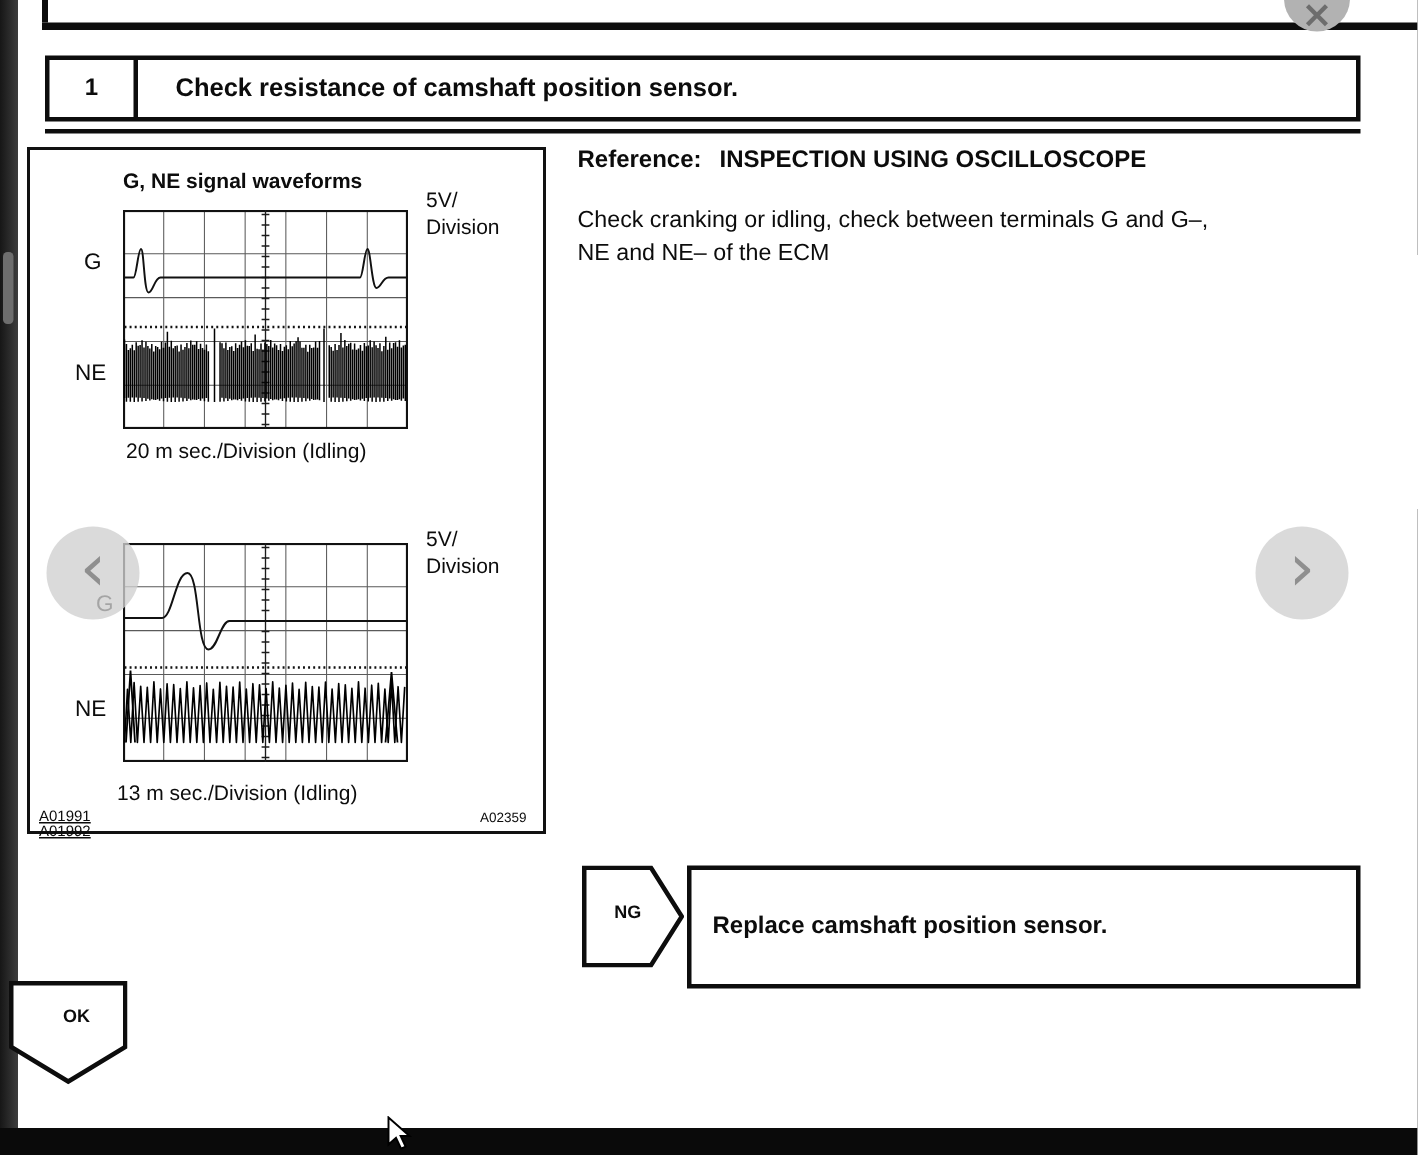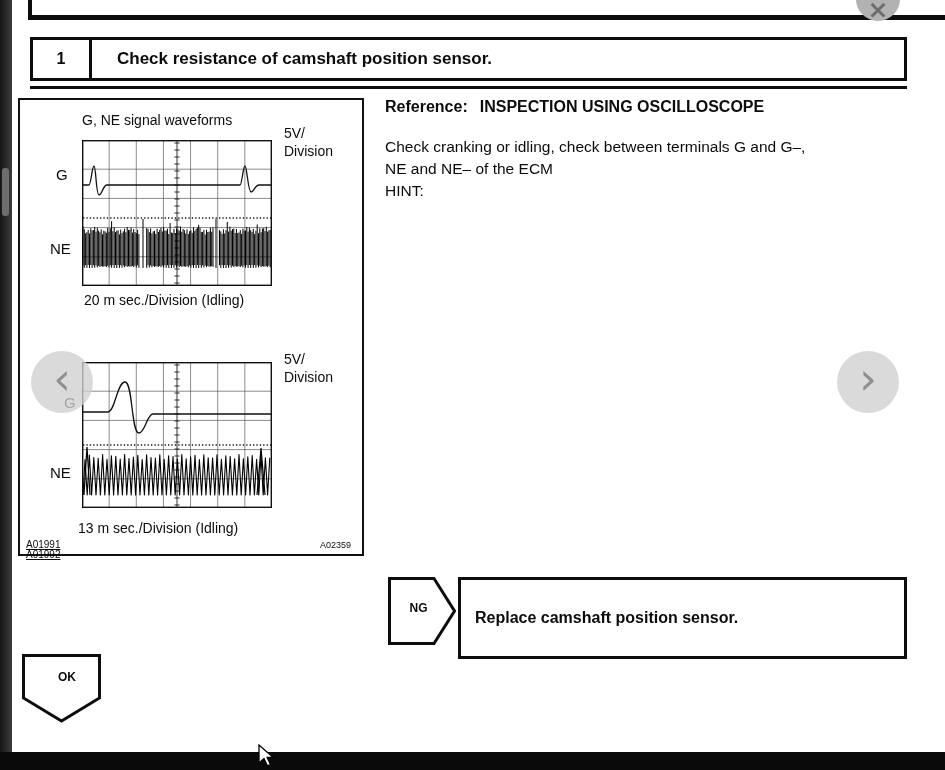--- a/index.html
+++ b/index.html
@@ -18,21 +18,21 @@
   .corner-notch { left:28px; top:0; width:4px; height:15px; background:#0d0d0d; }
 
   
   .step-header { left:30px; top:37px; width:877px; height:44px; border:3px solid #0d0d0d; display:flex; background:#fff; }
   .step-num { width:59px; border-right:3px solid #0d0d0d; display:flex; align-items:center; justify-content:center; font-weight:bold; font-size:16px; }
   .step-title { flex:1; display:flex; align-items:center; padding-left:25px; font-weight:bold; font-size:17px; }
   .header-rule { left:30px; top:86px; width:877px; height:3px; background:#0d0d0d; }
 
   
   .figure { left:18px; top:98px; width:346px; height:458px; border:2px solid #111; background:#fff; }
-  .fig-title { left:62px; top:12px; font-size:14px; }
+  .fig-title { left:62px; top:12px; font-size:14px;font-weight:bold; }
   .fig-scale { left:264px; font-size:14px; line-height:18px; }
   .fig-scale.s1 { top:24px; } .fig-scale.s2 { top:250px; }
   .sig-label { font-size:15px; }
   .g1 { left:36px; top:66px; } .ne1 { left:30px; top:140px; }
   .g2 { left:44px; top:294px; } .ne2 { left:30px; top:364px; }
   .scope { left:62px; width:190px; height:146px; }
   .scope.sc1 { top:40px; } .scope.sc2 { top:262px; }
   .fig-caption { font-size:14px; }
   .cap1 { left:64px; top:192px; } .cap2 { left:58px; top:420px; }
   .fig-codes { left:6px; top:440px; font-size:10px; line-height:9.5px;text-decoration:underline; }
@@ -41,21 +41,21 @@
   
   .ref-heading { left:385px; top:98px; font-size:16px; font-weight:bold; }
   .ref-heading .gap { display:inline-block; width:12px; }
   .ref-lines { left:385px; top:136px; width:545px; font-size:15.5px; line-height:22px; }
 
   
   .ng-shape { left:388px; top:577px; width:68px; height:68px; }
   .ng-shape .lbl, .ok-shape .lbl { position:absolute; font-weight:bold; font-size:12px;padding-left:11px; }
   .ng-shape .lbl { left:0; top:24px; width:50px; text-align:center; }
   .ng-box { left:458px; top:577px; width:449px; height:82px; border:3px solid #0d0d0d; display:flex; align-items:center; padding-left:14px; font-weight:bold; font-size:16px; background:#fff; }
-  .ok-shape { left:22px; top:654px; width:79px; height:69px; }
+  .ok-shape { left:6px; top:654px; width:79px; height:69px; }
   .ok-shape .lbl { left:0; top:16px; width:79px; text-align:center; }
 
   
   .nav-btn { border:none; border-radius:50%; width:62px; height:62px; background:rgba(208,208,208,0.78);
              display:flex; align-items:center; justify-content:center; cursor:pointer;
              font-size:44px; color:#8f8f8f; font-family:"DejaVu Sans",sans-serif; }
   .nav-btn span { margin-top:-8px; }
   .nav-prev { left:31px; top:351px; }
   .nav-next { left:837px; top:351px; }
   .close-btn { left:856px; top:-23px; width:44px; height:44px; border:none; border-radius:50%;
@@ -124,21 +124,20 @@
     </div>
     <div class="abs fig-code-right">A02359</div>
   </div>
 
   <div class="abs ref-heading">
     <span>Reference:</span><span class="gap"></span><span>INSPECTION USING OSCILLOSCOPE</span>
   </div>
   <div class="abs ref-lines">
     <div>Check cranking or idling, check between terminals G and G–,</div>
     <div>NE and NE– of the ECM</div>
-    <div>HINT:</div>
   </div>
 
   <div class="abs ng-shape">
     <svg width="68" height="68" viewBox="0 0 68 68">
       <polygon points="1.5,1.5 46,1.5 66.5,34 46,66.5 1.5,66.5" fill="#fff" stroke="#0d0d0d" stroke-width="3"></polygon>
     </svg>
     <span class="lbl">NG</span>
   </div>
   <div class="abs ng-box">Replace camshaft position sensor.</div>
 

